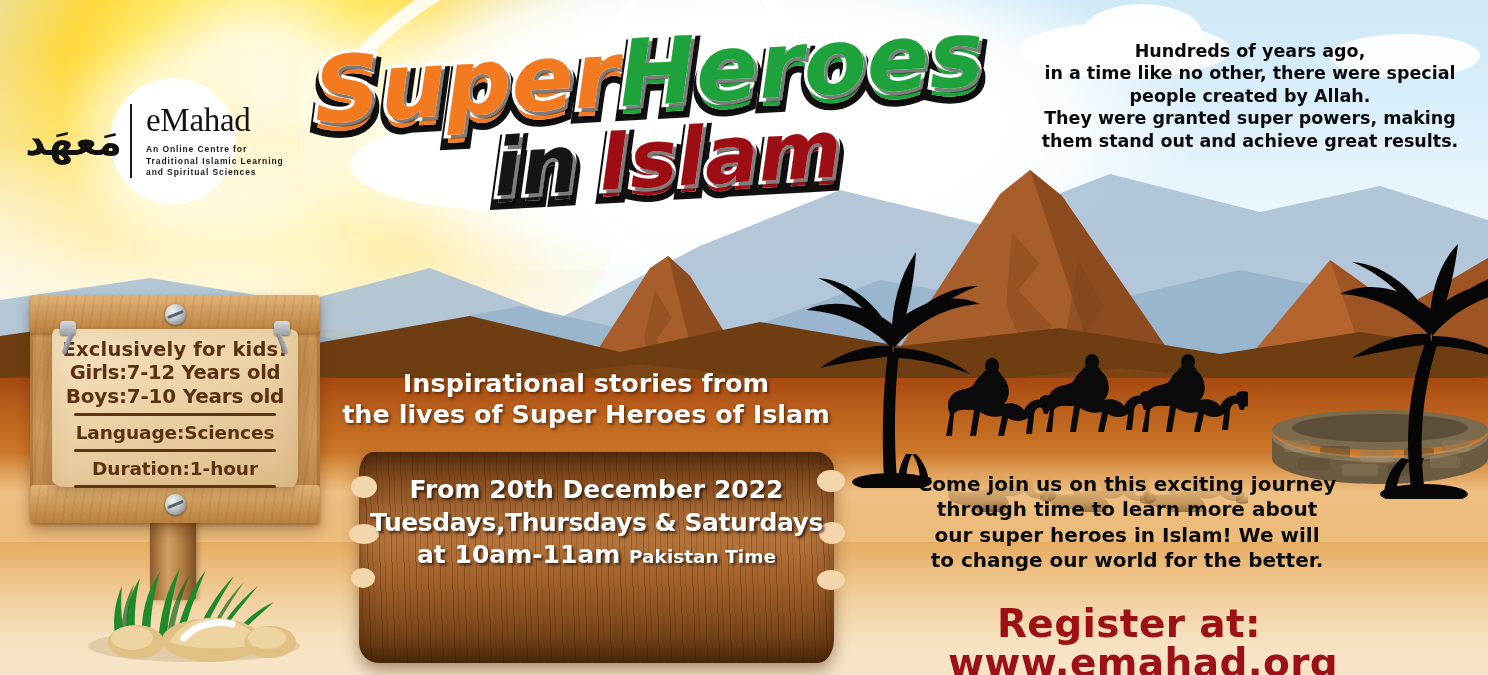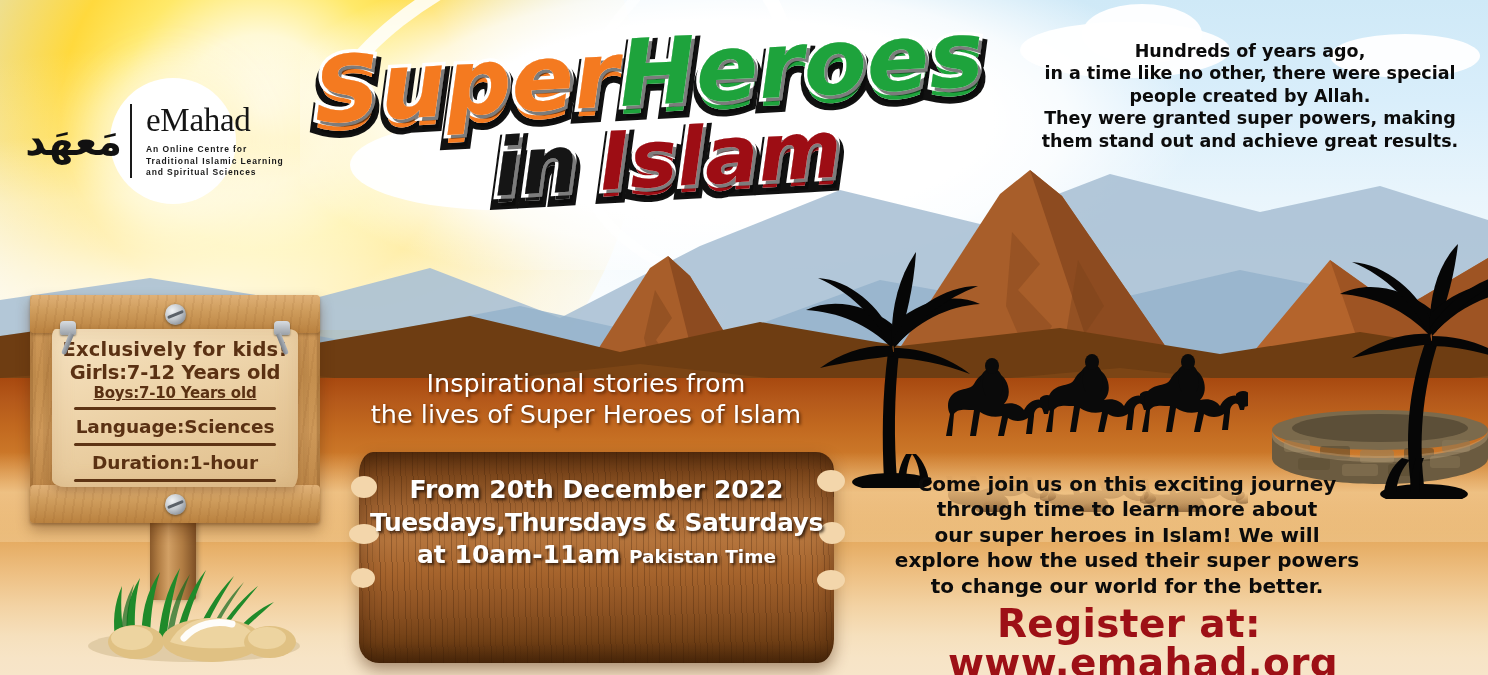--- a/index.html
+++ b/index.html
@@ -216,32 +216,32 @@
     position:absolute; left:22px; top:34px; width:246px; height:158px;
     background:linear-gradient(160deg,#f6e4c3 0%,#f0d8b0 30%,#e8cb9d 62%,#dfbd8a 100%);
     box-shadow:0 4px 9px rgba(90,50,14,0.32), inset 0 0 22px rgba(190,145,92,0.30);
     border-radius:4px 10px 6px 14px / 8px 6px 14px 8px;
     padding:10px 8px 0 8px;
     text-align:center;
     font-family:"DejaVu Sans", sans-serif; font-weight:700; color:#5a3113;
   }
   .p-l1 { font-size:19.5px; line-height:1.17; letter-spacing:0.2px; }
   .p-l2 { font-size:19.5px; line-height:1.17; letter-spacing:-0.2px; }
-  .p-l3 { font-size:15px; line-height:1.17; letter-spacing:-0.2px;text-decoration:underline; }
+  .p-l3 { font-size:20px; line-height:1.17; letter-spacing:-0.2px; }
   .p-rule { height:3px; background:#5e3414; margin:5px 14px 5px 14px; border-radius:2px; }
   .p-l4, .p-l5 { font-size:18.5px; line-height:1.25; letter-spacing:-0.1px; }
 
   
   .clutter { position:absolute; left:62px; top:520px; width:265px; height:150px; z-index:6; }
 
   
   .tagline {
     position:absolute; left:330px; top:368px; width:512px; z-index:9;
     text-align:center;
-    font-family:"DejaVu Sans", sans-serif; font-weight:400;
+    font-family:"DejaVu Sans", sans-serif; font-weight:700;
     font-size:25.5px; line-height:1.22; color:#ffffff;
     text-shadow:2px 2px 3px rgba(60,22,0,0.62), 0 0 2px rgba(90,40,0,0.4);
   }
 
   
   .plank {
     position:absolute; left:359px; top:452px; width:475px; height:211px; z-index:9;
   }
   .plank-body {
     position:absolute; inset:0;
@@ -530,21 +530,20 @@
         <span>at 10am-11am</span>
         <span class="pk-small">Pakistan Time</span>
       </div>
     </div>
   </div>
 
   <div class="bodycopy">
     <div>Come join us on this exciting journey</div>
     <div>through time to learn more about</div>
     <div>our super heroes in Islam! We will</div>
-    <div>explore how the used their super powers</div>
     <div>to change our world for the better.</div>
   </div>
 
   <div class="register">
     <span>Register at:</span>
     <span style="display:inline-block;width:14px"></span>
     <span>www.emahad.org</span>
   </div>
 
 </div>

